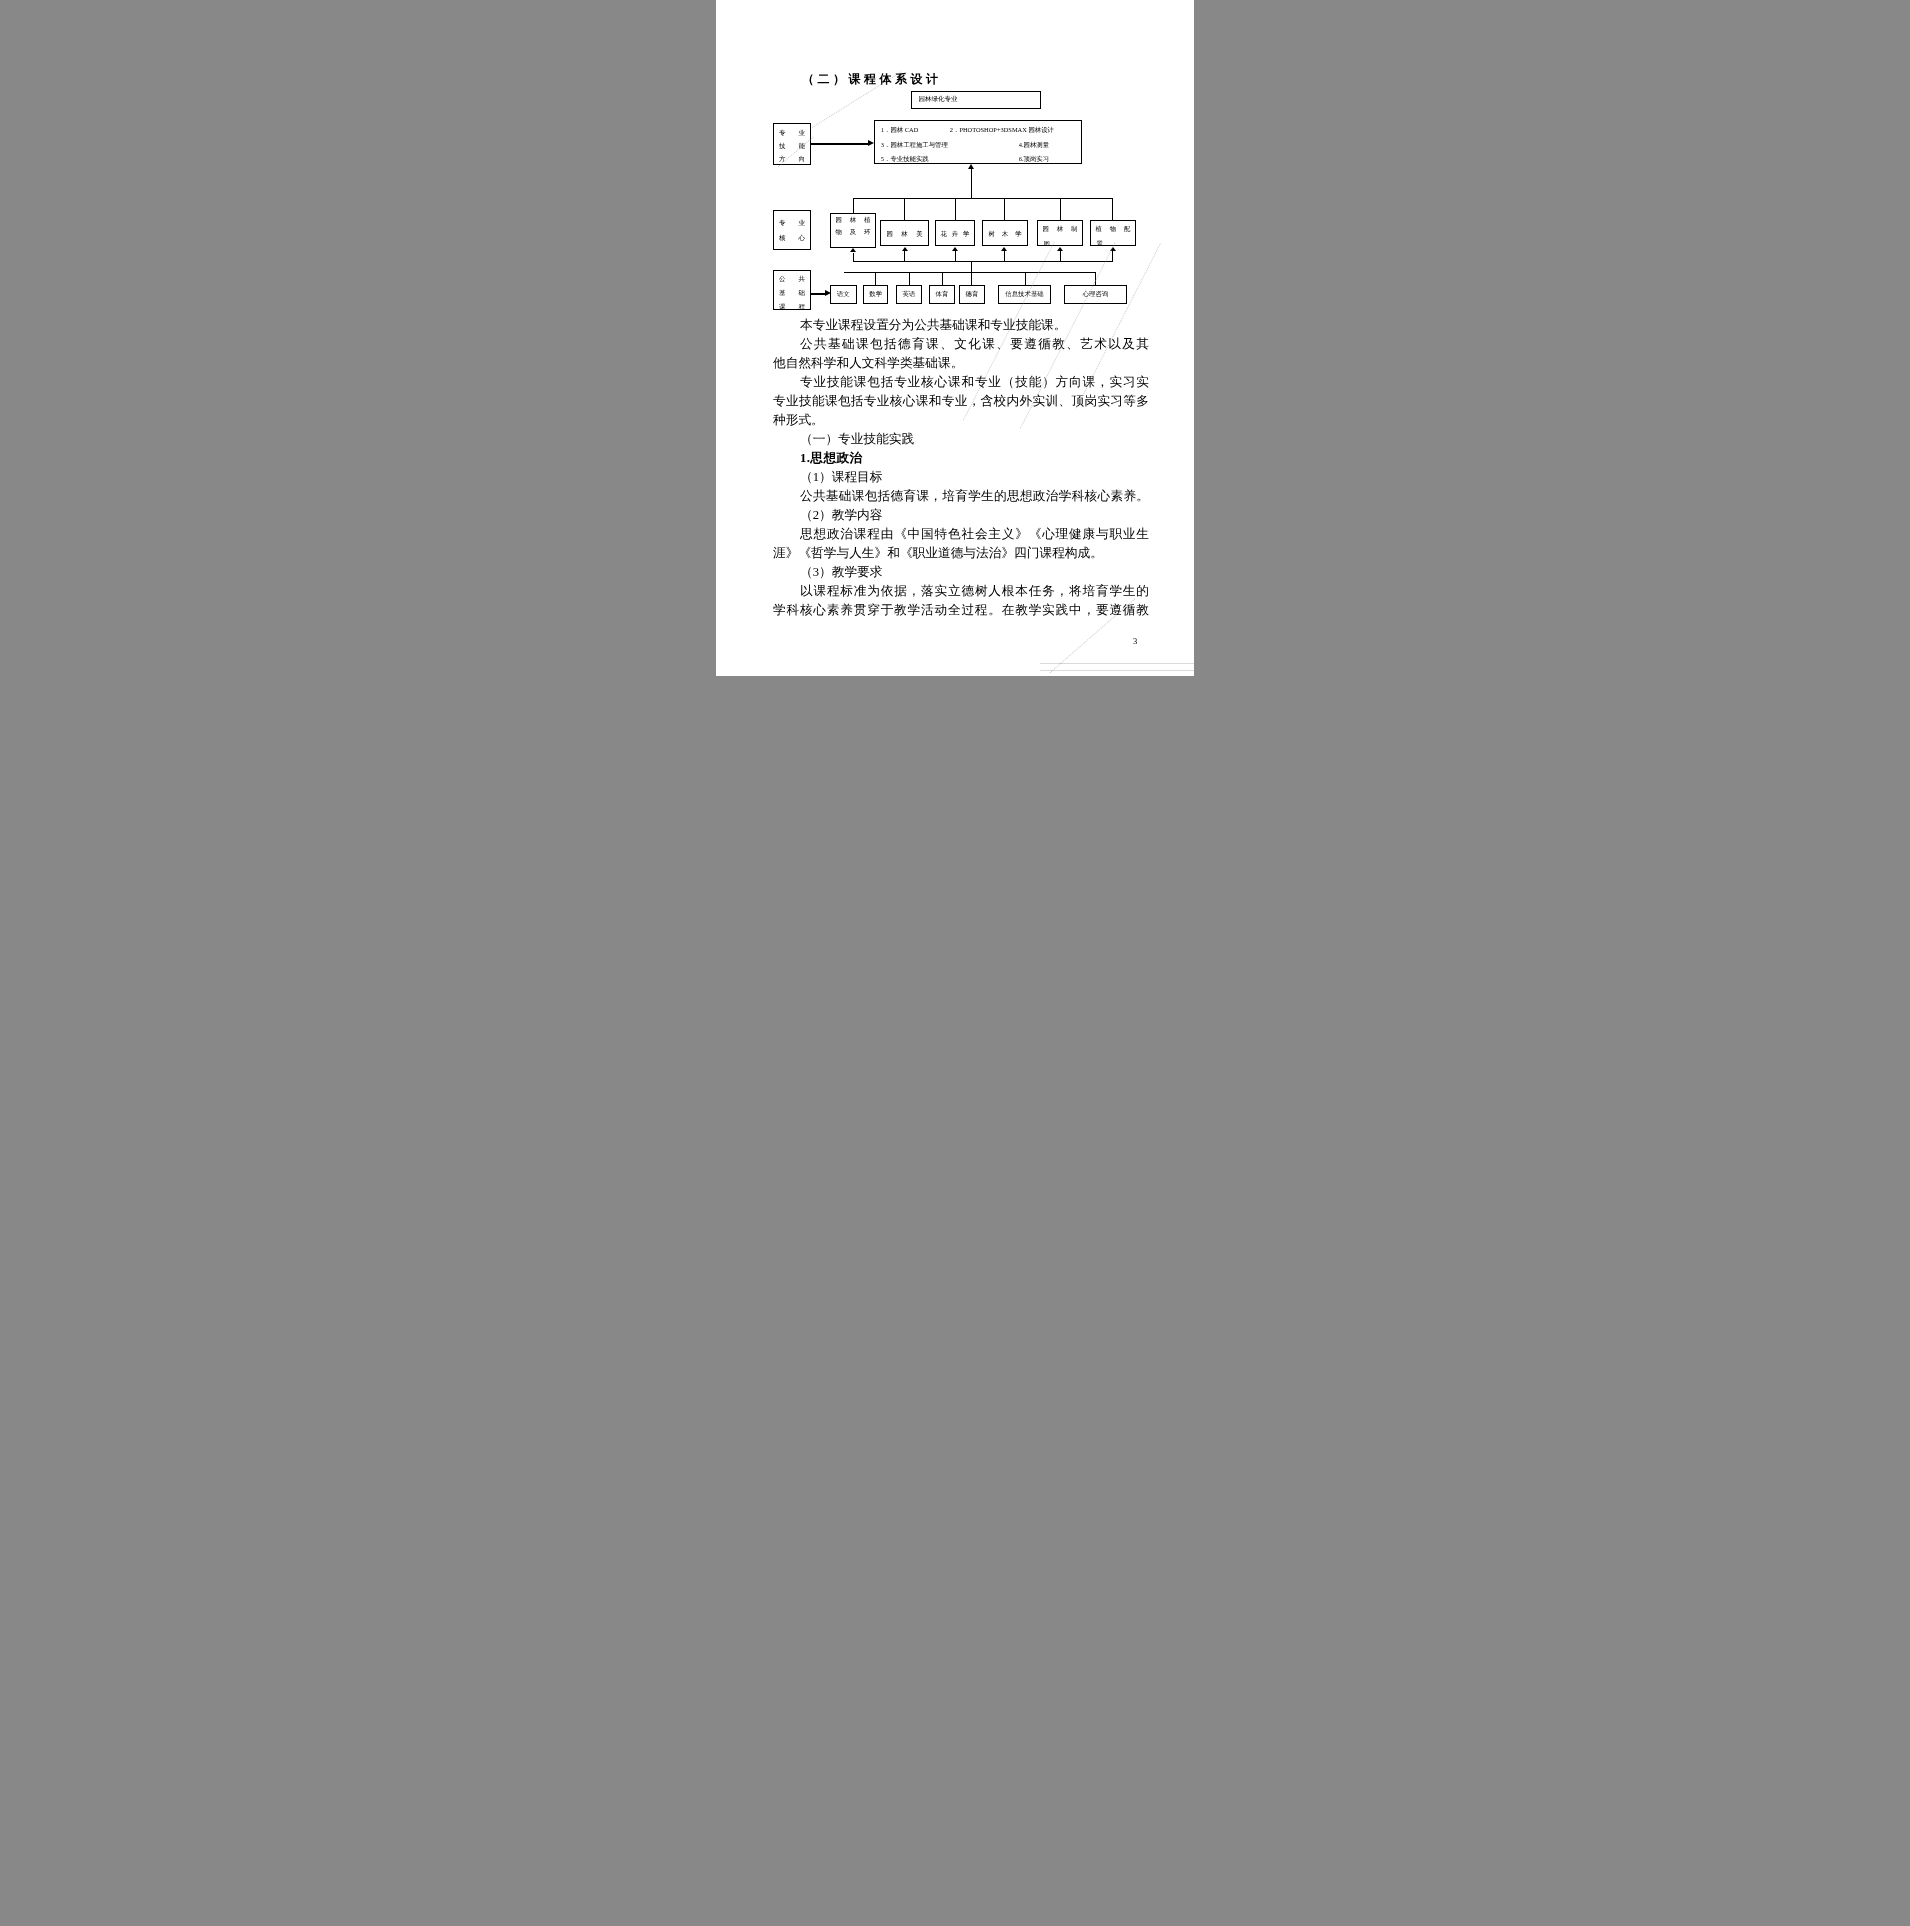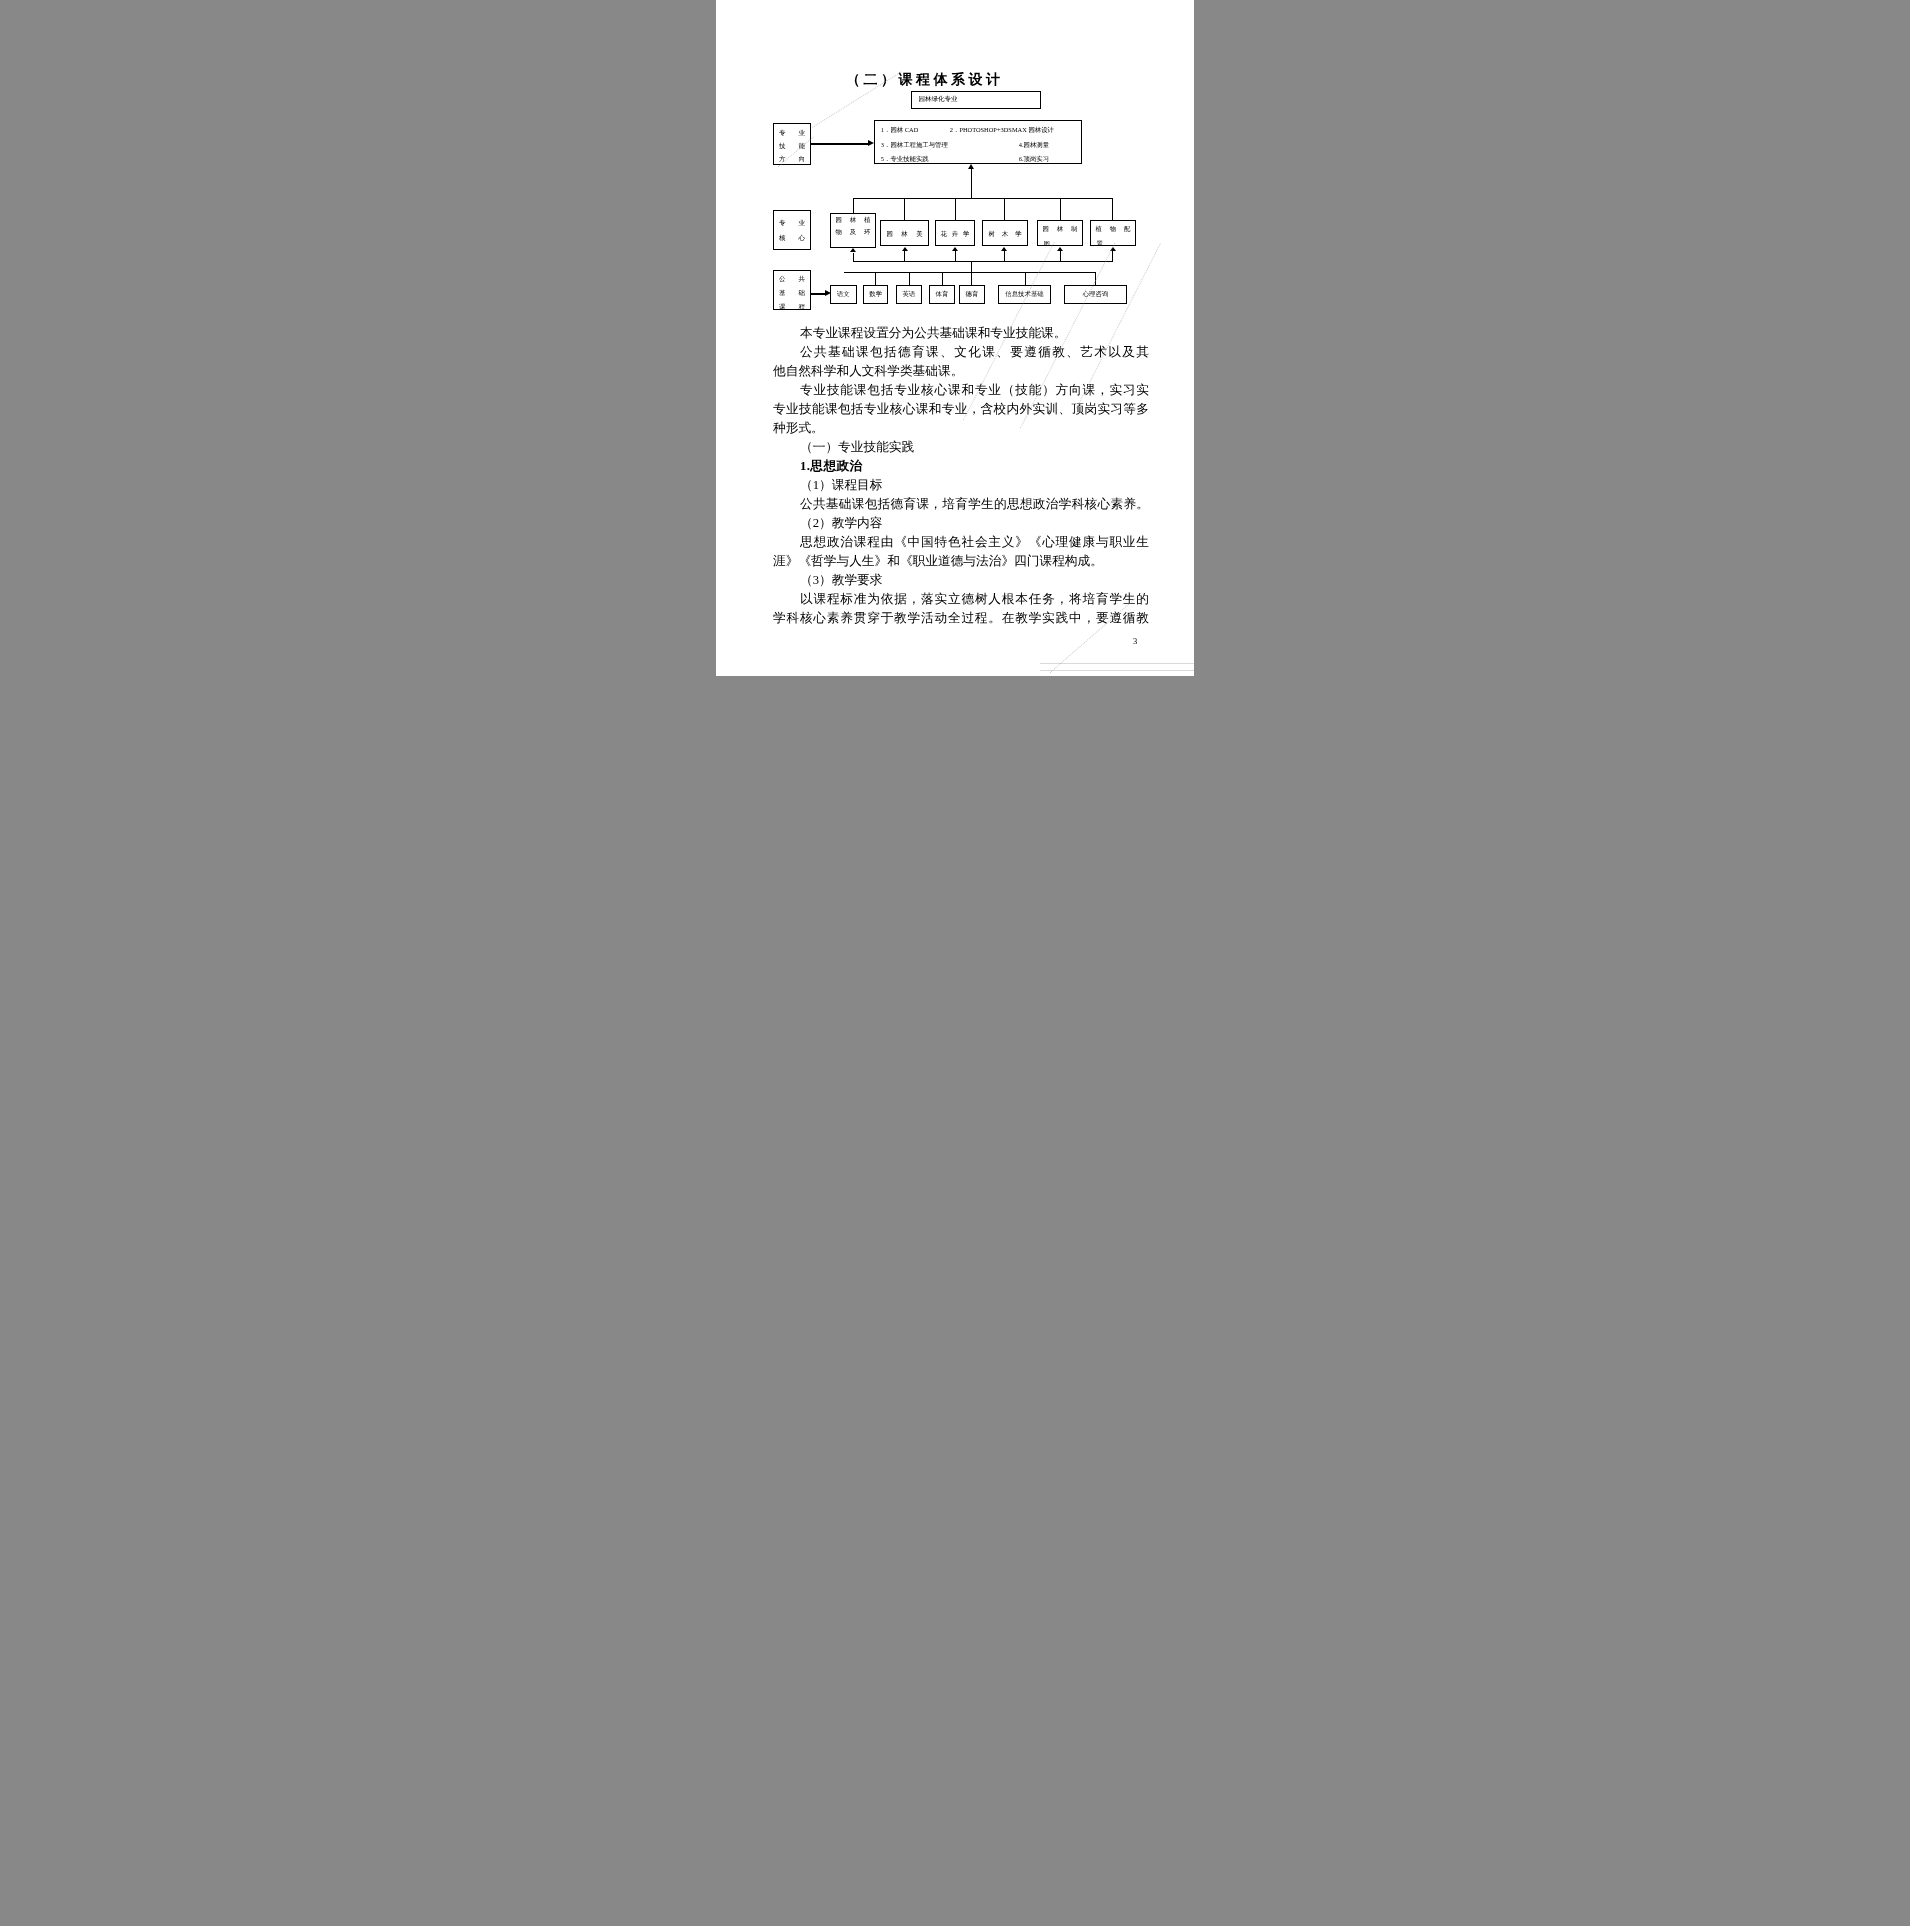--- a/index.html
+++ b/index.html
@@ -8,21 +8,21 @@
     width:478px;height:676px;
     margin:0 auto;
     background:#ffffff;
     font-family:"Liberation Serif","DejaVu Serif",serif;
     color:#000;
     overflow:hidden;
   }
   
   .doc-title{
     position:absolute;left:86px;top:71px;
-    font-size:14px;font-weight:bold;letter-spacing:3.5px;white-space:nowrap;margin-left:44px;
+    font-size:12px;font-weight:bold;letter-spacing:3.5px;white-space:nowrap;
   }
   
   .dbox{position:absolute;border:1px solid #000;box-sizing:border-box;background:#fff;}
   .thin{border-width:0.8px;}
   
   .box-major{left:195px;top:91px;width:130px;height:17.7px;display:flex;align-items:center;padding-left:6.5px;font-size:6.5px;}
   
   .leftbox{left:57px;width:38px;padding:1.5px 5px;box-sizing:border-box;overflow:hidden;}
   .jt{display:block;text-align:justify;text-align-last:justify;}
   .box-skilldir{top:123px;height:42px;font-size:6.5px;line-height:13px;}
@@ -48,21 +48,21 @@
   
   .hline{position:absolute;height:1px;background:#000;}
   .vline{position:absolute;width:1px;background:#000;}
   
   .harrow-shaft{position:absolute;height:2.3px;background:#000;}
   .harrow-head{position:absolute;width:0;height:0;border-top:3.9px solid transparent;border-bottom:3.9px solid transparent;border-left:6.2px solid #000;}
   
   .uphead{position:absolute;width:0;height:0;border-left:3.1px solid transparent;border-right:3.1px solid transparent;border-bottom:4.6px solid #000;}
   .uphead.big{border-left-width:3.5px;border-right-width:3.5px;border-bottom-width:5.4px;}
   
-  .bodytext{position:absolute;left:57px;top:324px;width:376px;font-size:12.7px;line-height:19px;}
+  .bodytext{position:absolute;left:57px;top:316px;width:376px;font-size:12.7px;line-height:19px;}
   .bl{white-space:nowrap;}
   .ind{padding-left:27px;}
   .jfull{white-space:normal;text-align:justify;text-align-last:justify;}
   .bold{font-weight:bold;letter-spacing:0.4px;}
   
   .pageno{position:absolute;left:417px;top:636px;font-size:8.5px;}
   
   .wm{position:absolute;border-top:0.4px dotted #999;opacity:.5;transform-origin:left top;}
   .wmband{position:absolute;opacity:.22;background:repeating-linear-gradient(to bottom,#555 0,#555 0.4px,transparent 0.4px,transparent 3.5px);}
 </style>

